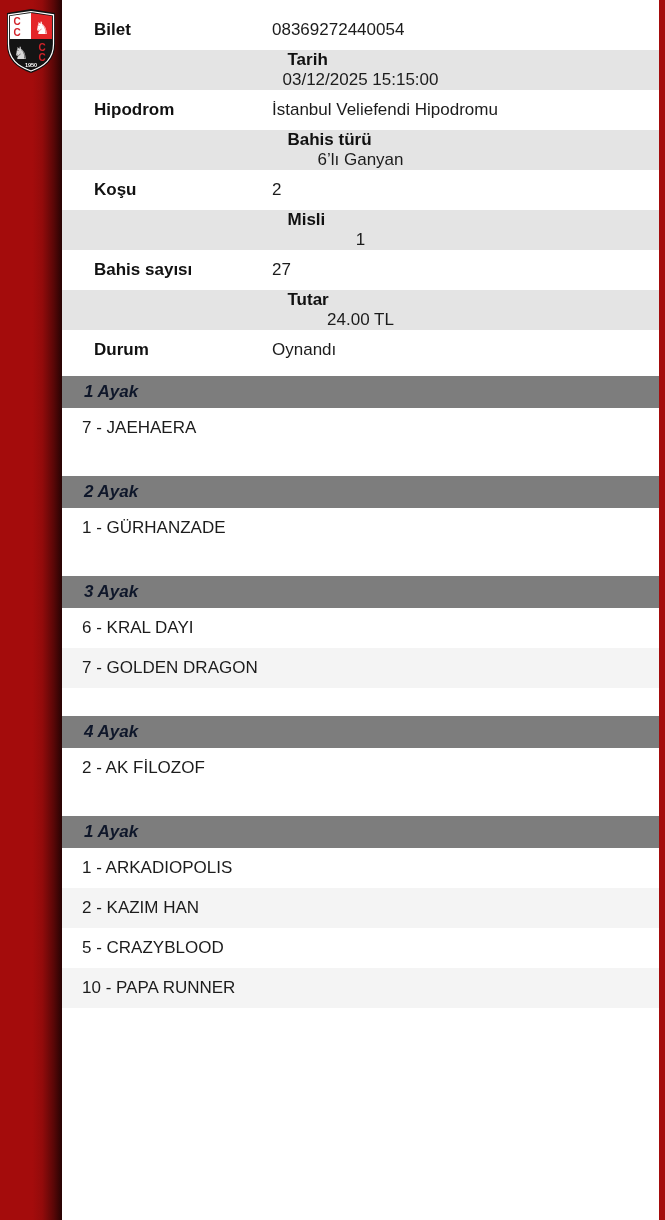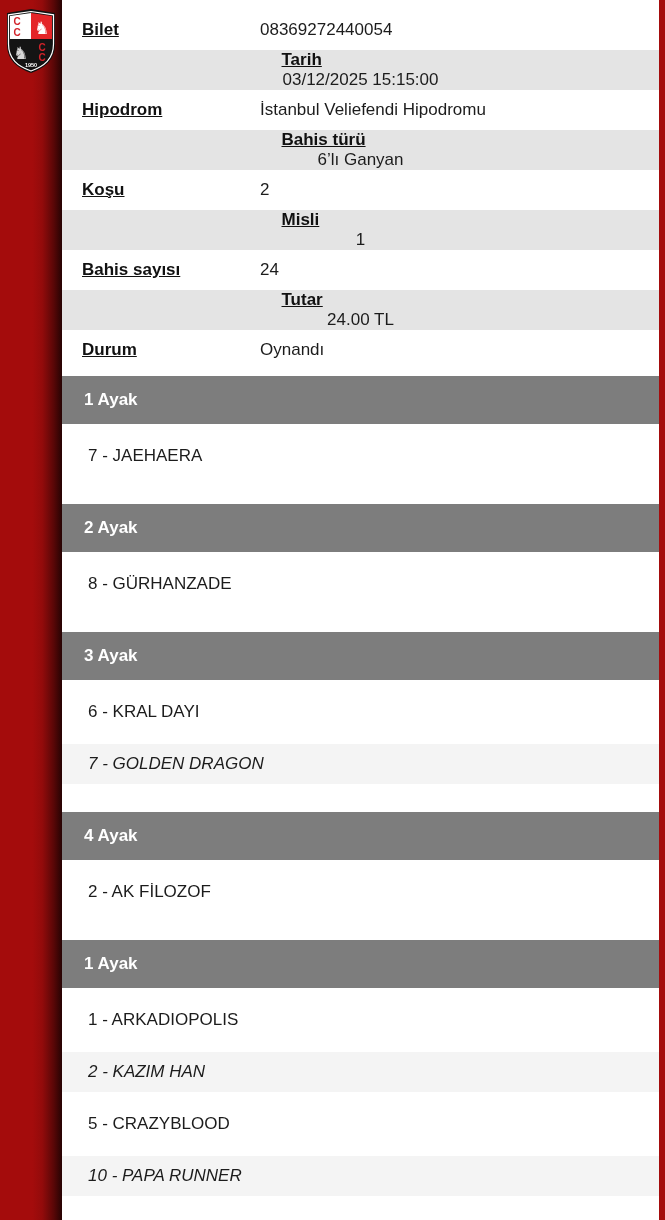--- a/index.html
+++ b/index.html
@@ -12,33 +12,33 @@
     background:linear-gradient(90deg,#a40c0c 0%,#a40c0c 52%,#930b0b 68%,#5b0707 86%,#260303 100%);
   }
   .right-border{
     position:absolute;right:0;top:0;width:6px;height:1220px;background:#a40c0c;
   }
   .logo{position:absolute;left:4px;top:8px;width:54px;height:66px;}
   .content{position:absolute;left:62px;top:0;width:597px;}
   .info-table{margin-top:10px;}
   .info-row{height:40px;display:flex;align-items:center;font-size:17px;}
   .info-row.alt{background:#e4e4e4;flex-direction:column;}
-  .info-label{flex:none;width:178px;padding-left:20px;font-weight:bold;color:#111;text-decoration:underline;}
+  .info-label{flex:none;width:178px;padding-left:32px;font-weight:bold;color:#111;}
   .info-value{color:#1c1c1c;}
   .legs{margin-top:6px;}
   .leg{margin-bottom:28px;}
   .leg:last-child{margin-bottom:0;}
   .leg-header{
-    height:48px;background:#7d7d7d;color:#ffffff;font-weight:bold;font-size:17px;
-    display:flex;align-items:center;padding-left:22px;
+    height:32px;background:#7d7d7d;color:#0f172a;font-weight:bold;font-size:17px;
+    display:flex;align-items:center;padding-left:22px;font-style:italic;
   }
   .horse-row{
-    height:40px;display:flex;align-items:center;font-size:17px;color:#1c1c1c;padding-left:26px;margin-top:12px;
+    height:40px;display:flex;align-items:center;font-size:17px;color:#1c1c1c;padding-left:20px;
   }
-  .horse-row.alt{background:#f4f4f4;font-style:italic;}
+  .horse-row.alt{background:#f4f4f4;}
 </style>
 </head>
 <body>
 
 <div class="sidebar"></div>
 <div class="right-border"></div>
 
 <svg class="logo" viewBox="0 0 54 66" xmlns="http://www.w3.org/2000/svg">
   <defs>
     <clipPath id="shieldClip">
@@ -83,39 +83,39 @@
       <div class="info-row">
         <div class="info-label">Koşu</div>
         <div class="info-value">2</div>
       </div>
       <div class="info-row alt">
         <div class="info-label">Misli</div>
         <div class="info-value">1</div>
       </div>
       <div class="info-row">
         <div class="info-label">Bahis sayısı</div>
-        <div class="info-value">24</div>
+        <div class="info-value">27</div>
       </div>
       <div class="info-row alt">
         <div class="info-label">Tutar</div>
         <div class="info-value">24.00 TL</div>
       </div>
       <div class="info-row">
         <div class="info-label">Durum</div>
         <div class="info-value">Oynandı</div>
       </div>
     </div>
   <div class="legs">
       <div class="leg">
         <div class="leg-header">1 Ayak</div>
         <div class="horse-row">7 - JAEHAERA</div>
       </div>
       <div class="leg">
         <div class="leg-header">2 Ayak</div>
-        <div class="horse-row">8 - GÜRHANZADE</div>
+        <div class="horse-row">1 - GÜRHANZADE</div>
       </div>
       <div class="leg">
         <div class="leg-header">3 Ayak</div>
         <div class="horse-row">6 - KRAL DAYI</div>
         <div class="horse-row alt">7 - GOLDEN DRAGON</div>
       </div>
       <div class="leg">
         <div class="leg-header">4 Ayak</div>
         <div class="horse-row">2 - AK FİLOZOF</div>
       </div>

